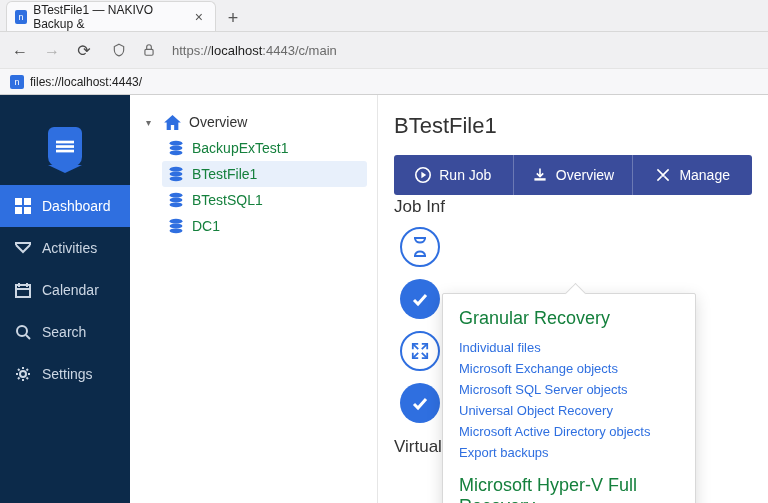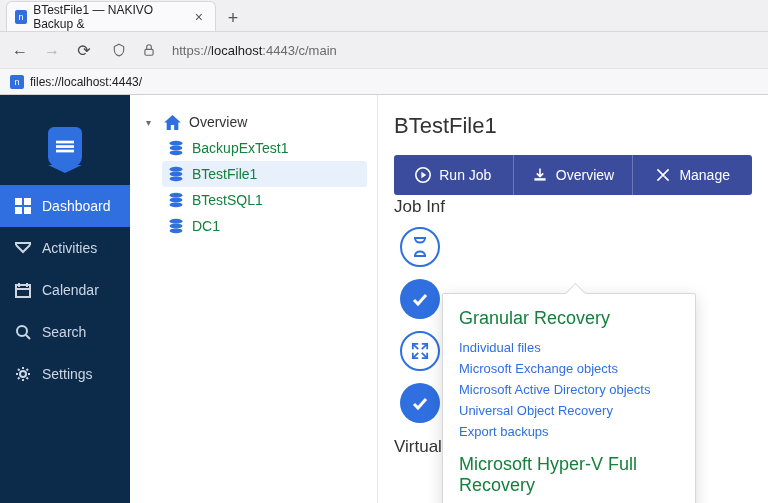--- a/index.html
+++ b/index.html
@@ -260,22 +260,23 @@
             <path d="M4 11 L8 15 L16 6"></path>
           </svg>
       </div>
     </div>
     <div class="section-title" style="margin-top:14px;">Virtual</div>
 
     <div class="dropdown">
       <div class="dd-heading">Granular Recovery</div>
       <a class="dd-link">Individual files</a>
       <a class="dd-link">Microsoft Exchange objects</a>
+      <a class="dd-link">Microsoft SQL Server objects</a>
+      <a class="dd-link">Universal Object Recovery</a>
       <a class="dd-link">Microsoft Active Directory objects</a>
-      <a class="dd-link">Universal Object Recovery</a>
       <a class="dd-link">Export backups</a>
       <div class="dd-sep"></div>
       <div class="dd-heading">Microsoft Hyper-V Full Recovery</div>
       <a class="dd-link">Flash VM boot</a>
 
     </div>
 
   </div>
 </div>
 

